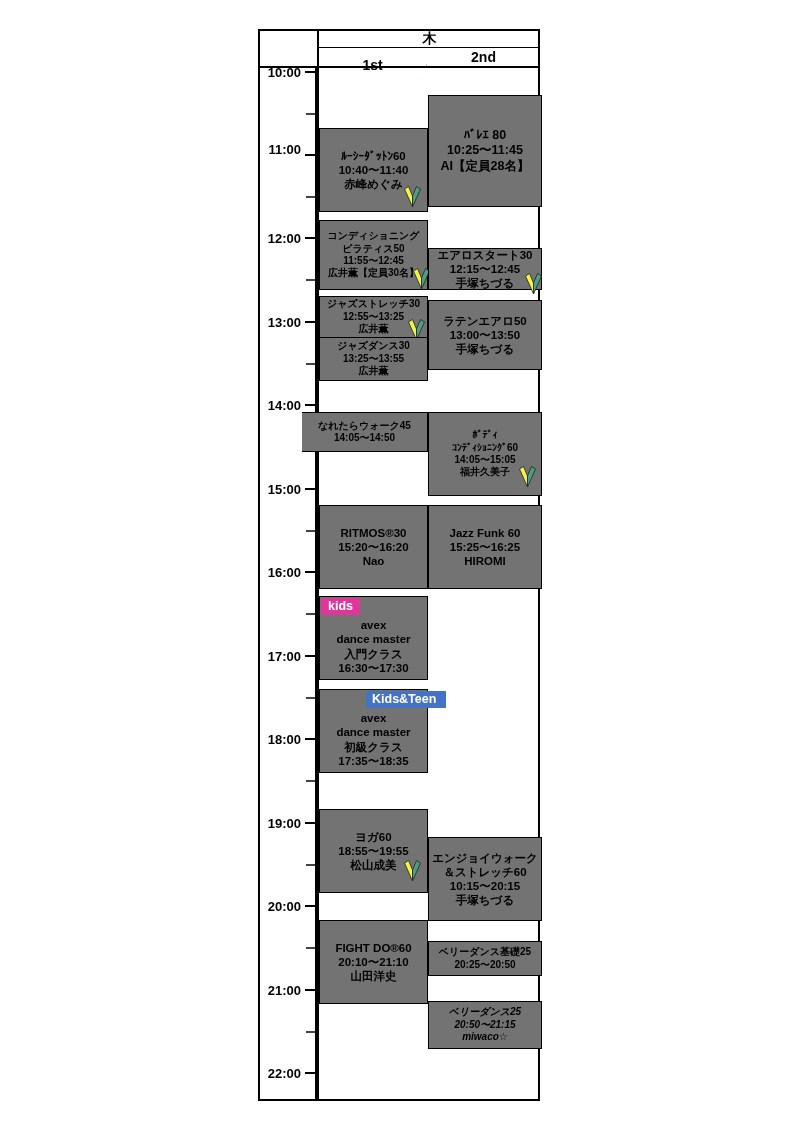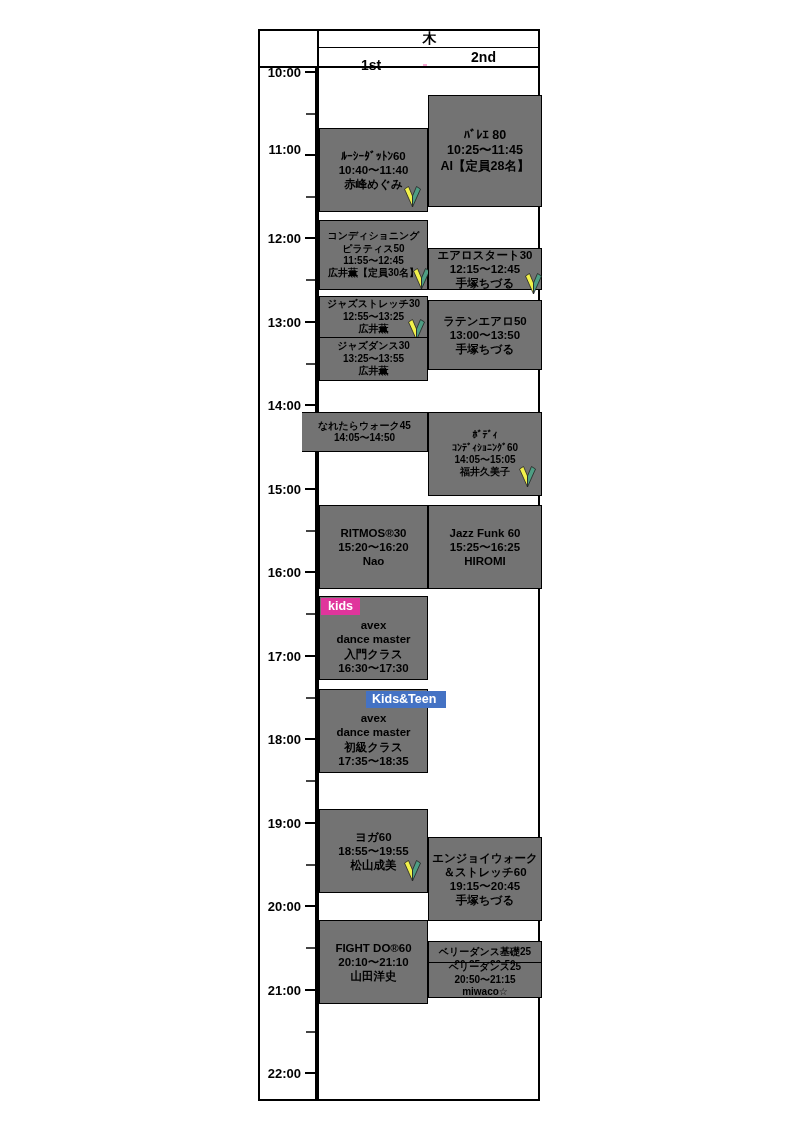--- a/index.html
+++ b/index.html
@@ -44,21 +44,21 @@
     border-left:2px solid #000;
     border-bottom:2px solid #000;
     display:flex;
   }
   .hdr-col{
     box-sizing:border-box;
     display:flex;align-items:center;justify-content:center;
     font-size:14px;font-weight:bold;color:#000;
     line-height:1;
   }
-  #hdr-col-1{width:109px;border-right:4px solid #f9a8d4;margin-top:16px;}
+  #hdr-col-1{width:109px;border-right:1px solid #f9a8d4;margin-top:16px;}
   #hdr-col-2{width:114px;}
 
   #header-corner{
     position:absolute;
     left:258px;top:29px;
     width:59px;height:39px;
     box-sizing:border-box;
     border-bottom:2px solid #000;
   }
 
@@ -341,35 +341,35 @@
         <svg viewBox="0 0 34 42">
             <path d="M17 42 L1 6 L9 1 L17 20 Z" fill="#F2F24B" stroke="#222" stroke-width="1.6" stroke-linejoin="round"></path>
             <path d="M17 42 L33 6 L25 1 L17 20 Z" fill="#4E9E84" stroke="#222" stroke-width="1.6" stroke-linejoin="round"></path>
           </svg>
       </span>
     </div>
 
     <div class="block" style="left:109px;top:769px;width:114px;height:84px;">
       <span class="ln">エンジョイウォーク</span>
       <span class="ln">＆ストレッチ60</span>
-      <span class="ln">19:15〜20:45</span>
+      <span class="ln">10:15〜20:15</span>
       <span class="ln">手塚ちづる</span>
     </div>
 
     <div class="block" style="left:0px;top:852px;width:109px;height:84px;">
       <span class="ln">FIGHT DO®60</span>
       <span class="ln">20:10〜21:10</span>
       <span class="ln">山田洋史</span>
     </div>
 
     <div class="block sz-s" style="left:109px;top:873px;width:114px;height:35px;">
       <span class="ln">ベリーダンス基礎25</span>
       <span class="ln">20:25〜20:50</span>
     </div>
 
-    <div class="block sz-s" style="left:109px;top:894px;width:114px;height:36px;">
+    <div class="block sz-s" style="left:109px;top:933px;width:114px;height:48px;font-style:italic;">
       <span class="ln">ベリーダンス25</span>
       <span class="ln">20:50〜21:15</span>
       <span class="ln">miwaco☆</span>
     </div>
 
   </div>
 </div>
 
 </body></html>

